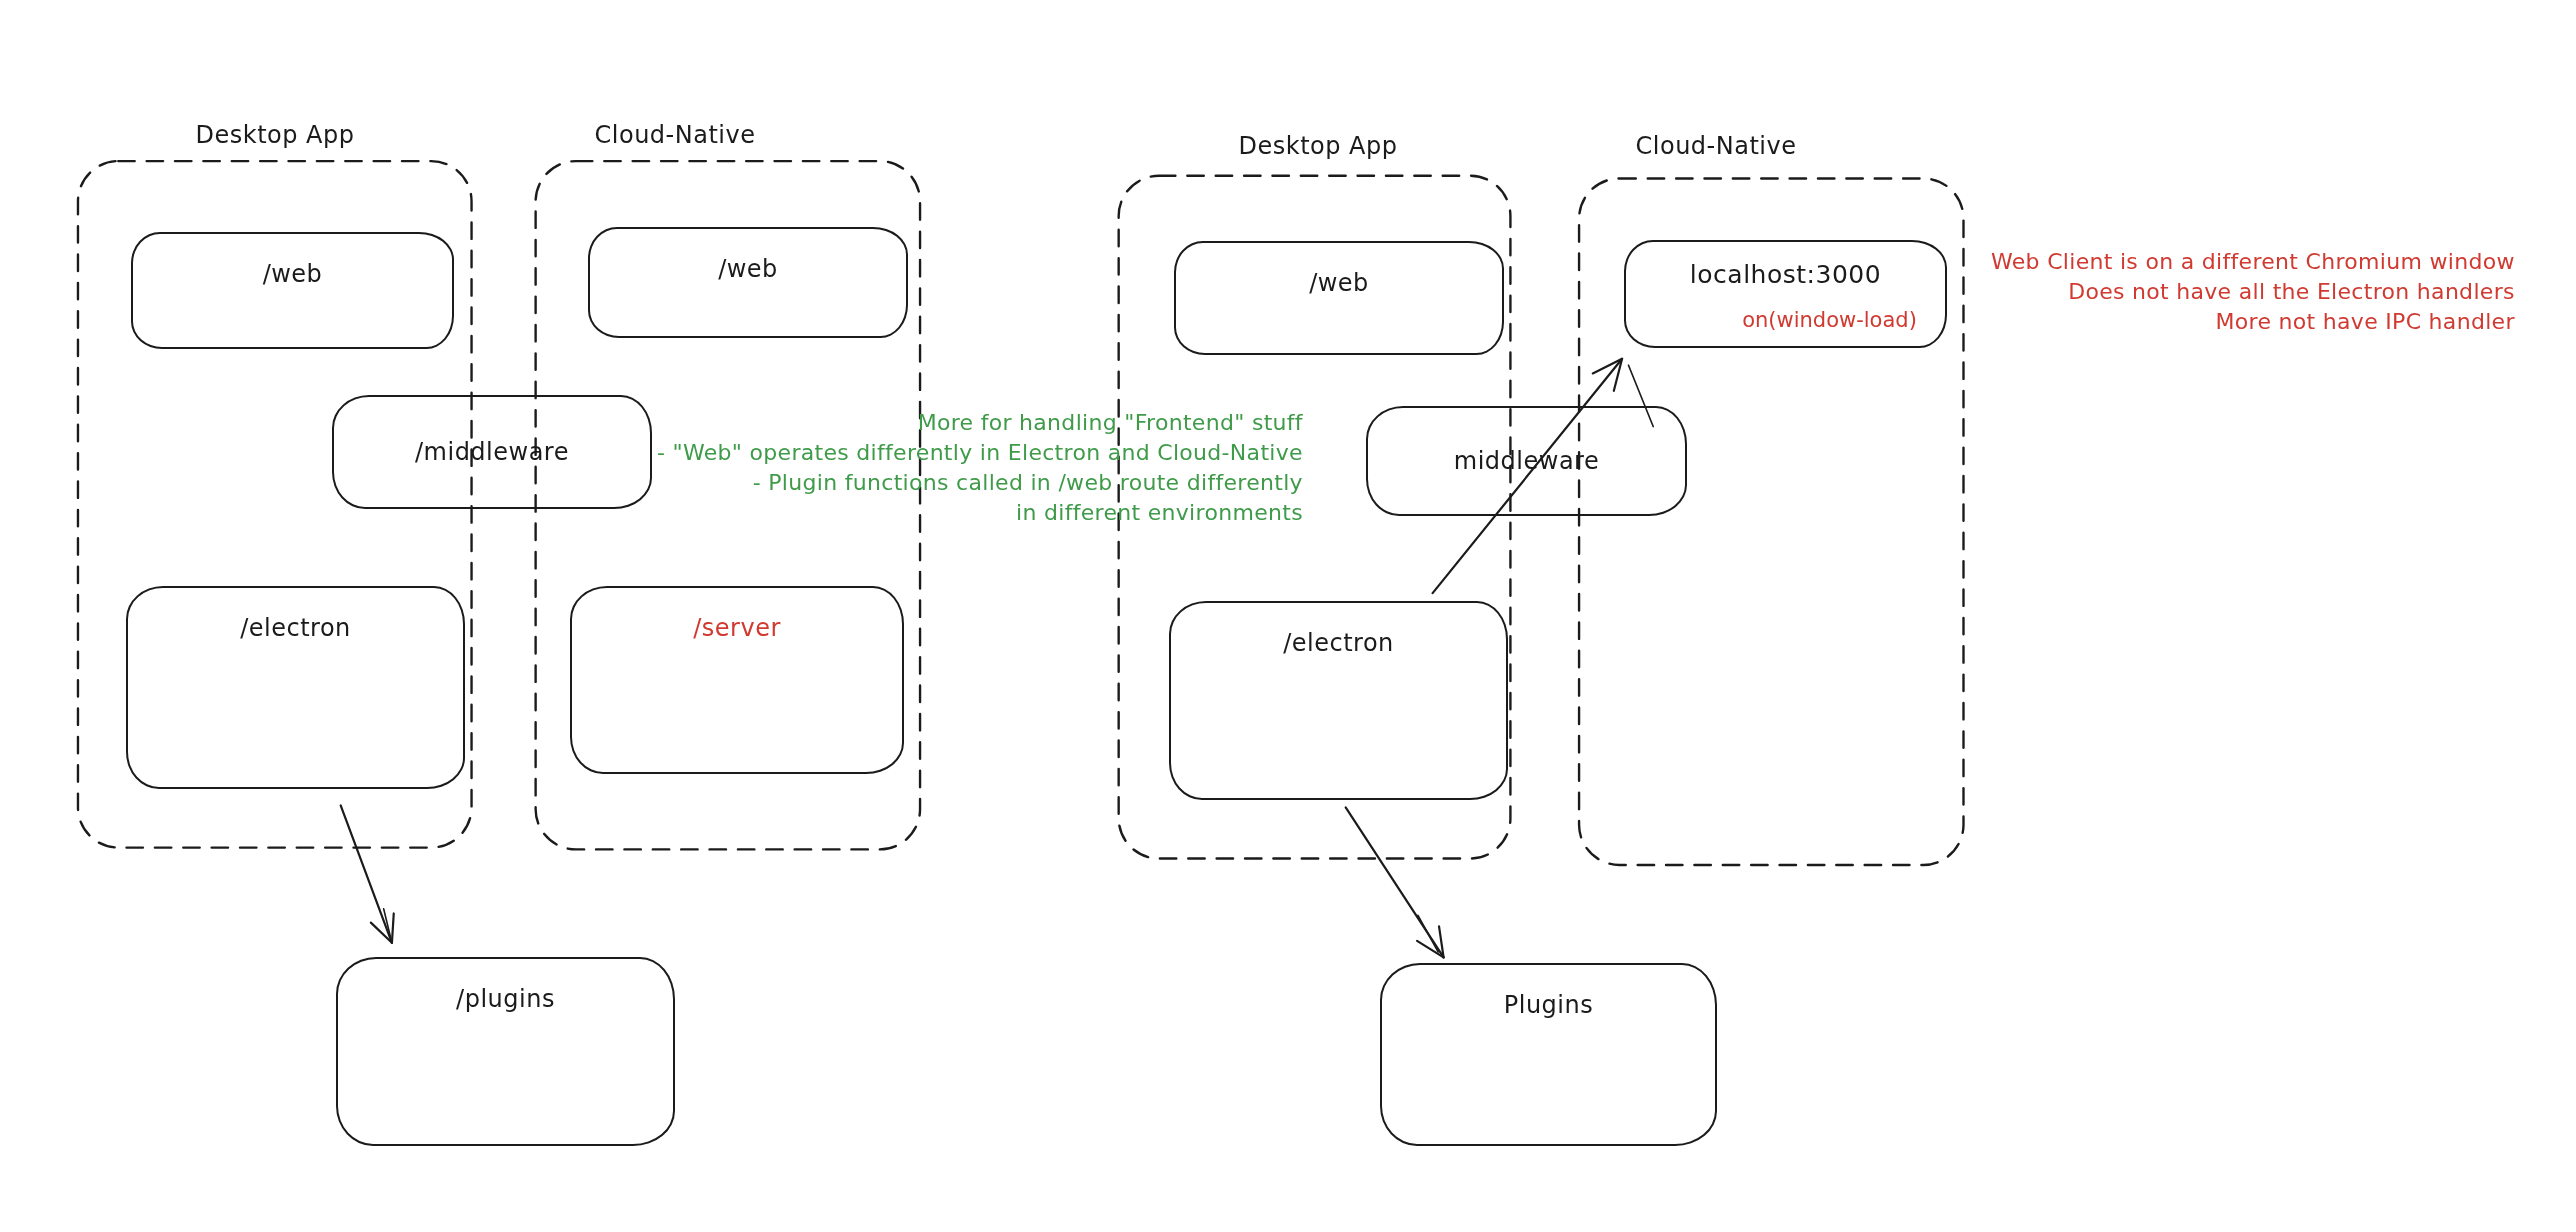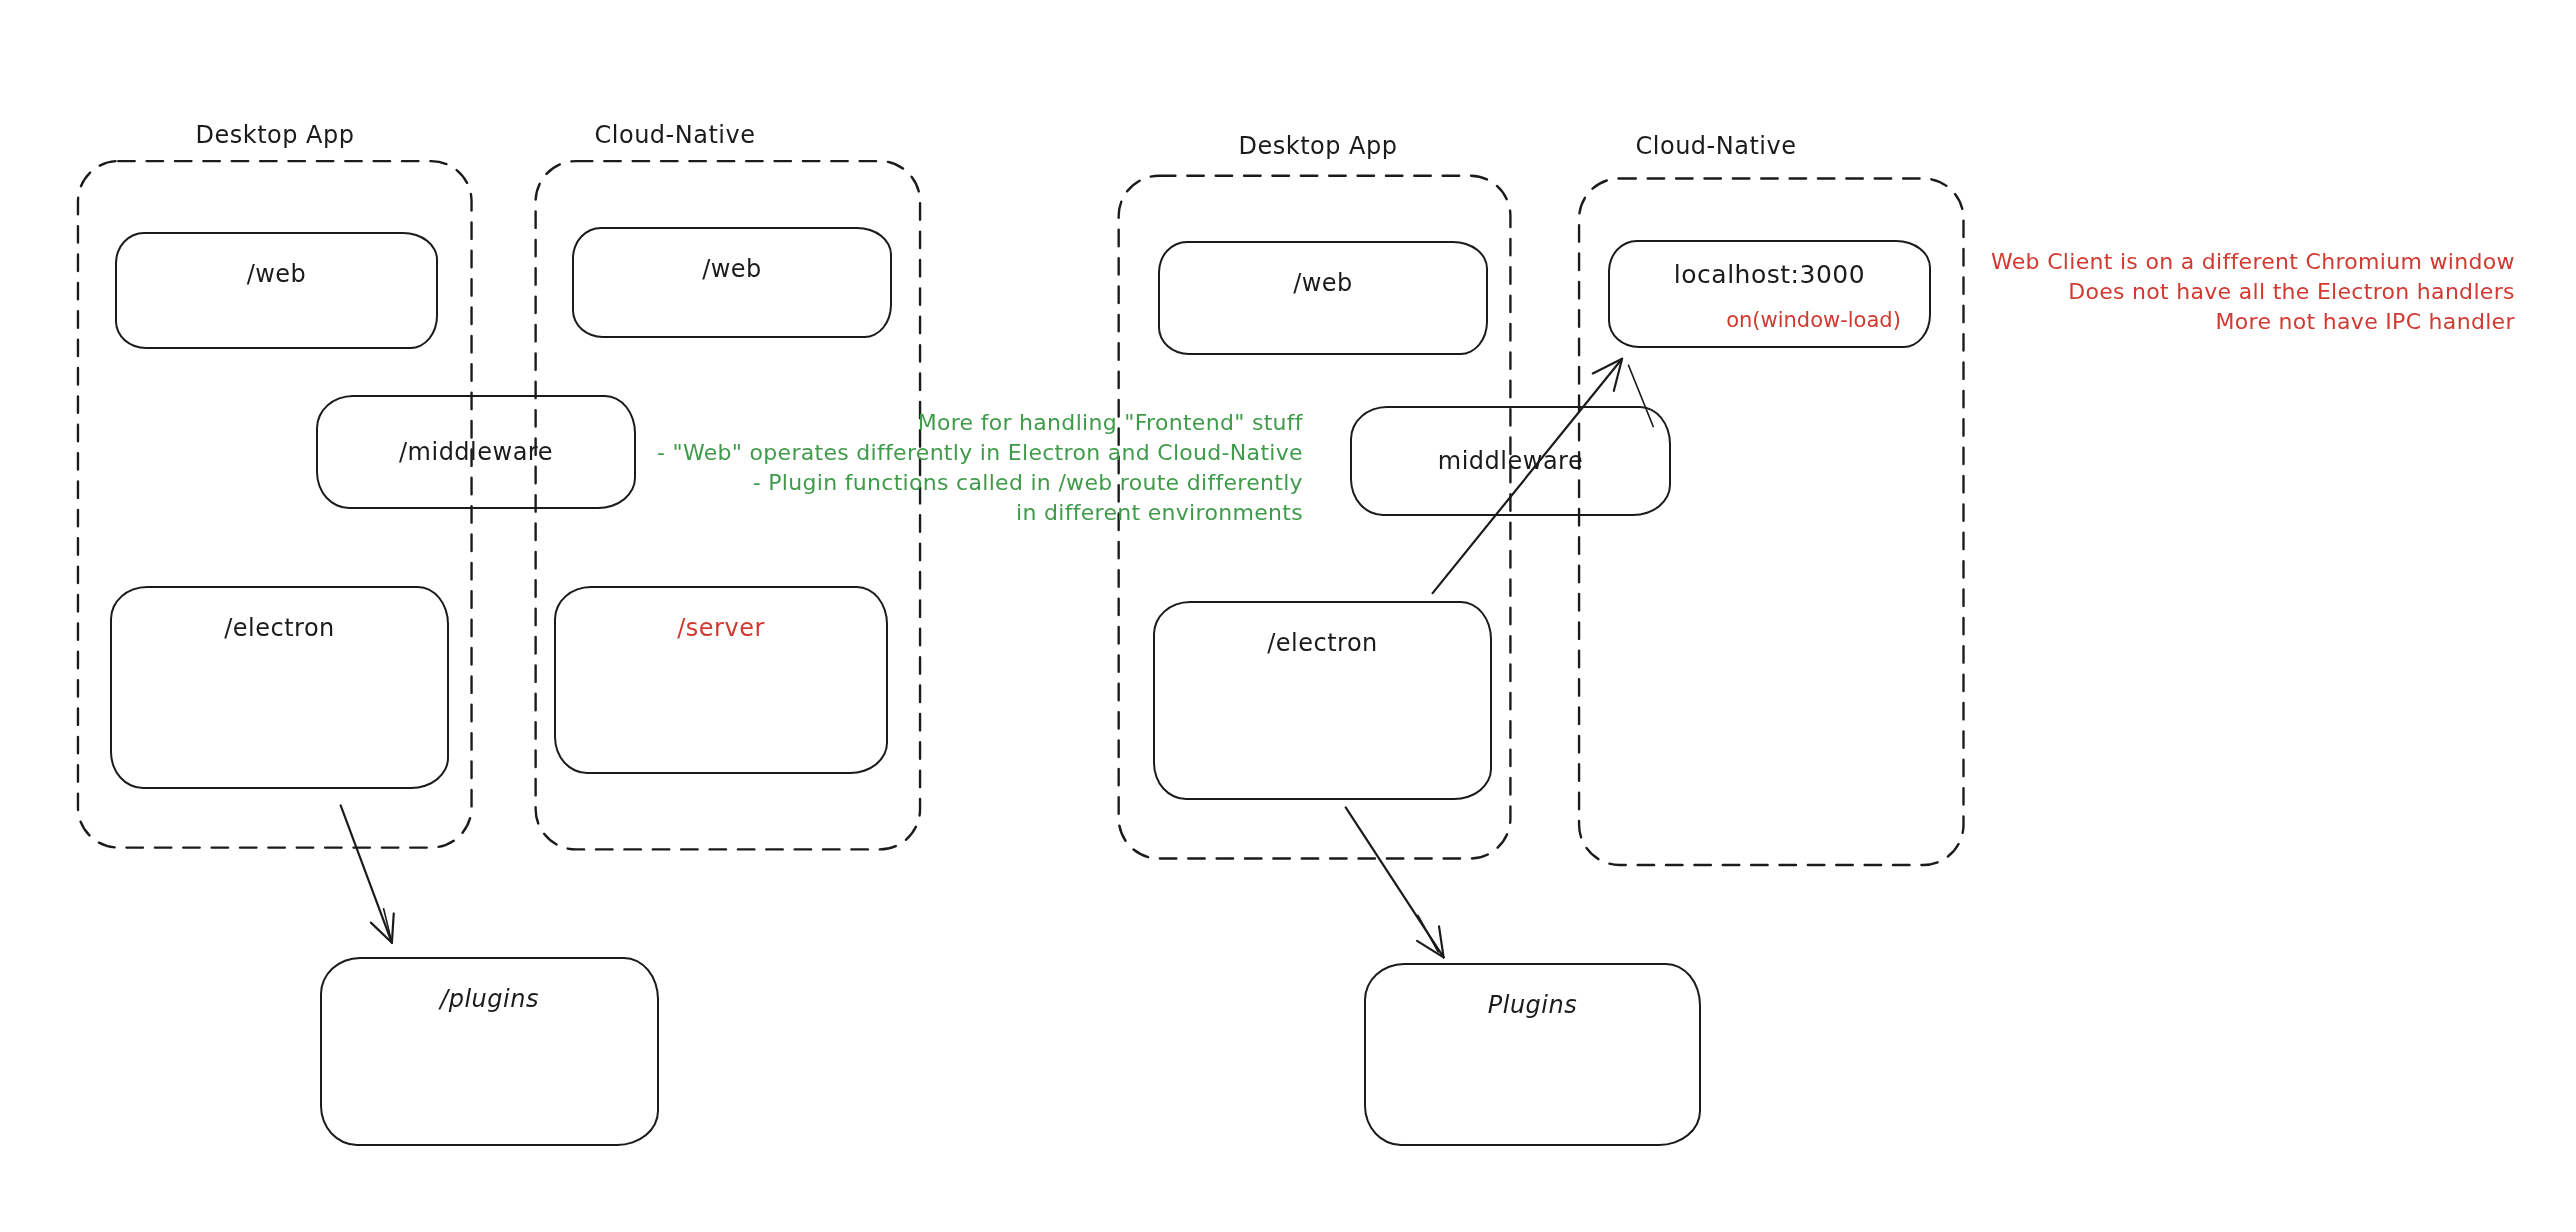--- a/index.html
+++ b/index.html
@@ -16,36 +16,37 @@
     font-family:"DejaVu Sans","Liberation Sans",sans-serif;
     color:var(--ink);
     overflow:hidden;
   }
   .svg-layer{position:absolute;left:0;top:0;width:2576px;height:1232px;}
   .node{
     position:absolute;
     border:2.3px solid var(--ink);
     background:transparent;
     box-sizing:border-box;
+    margin-left:16px;
   }
   .node .lbl{
     position:absolute;
     top:26px;left:0;width:100%;
     text-align:center;
     font-size:24px;
     letter-spacing:0.5px;
     white-space:nowrap;
   }
   .node.center-lbl .lbl{
     top:50%;
     transform:translateY(-50%);
   }
   .r1{border-radius:29px 35px 27.5px 31px / 31px 27.5px 33px 27.5px;}
   .r2{border-radius:37px 31px 38px 33px / 33px 38px 31px 37px;text-decoration:underline;}
-  .r3{border-radius:40px 35px 42px 37px / 37px 42px 35px 40px;font-style:italic;}
+  .r3{border-radius:40px 35px 42px 37px / 37px 42px 35px 40px;}
   .title{
     position:absolute;
     transform:translate(-50%,-50%);
     font-size:24px;
     letter-spacing:0.5px;
     white-space:nowrap;
   }
   .note{
     position:absolute;
     font-size:22px;

